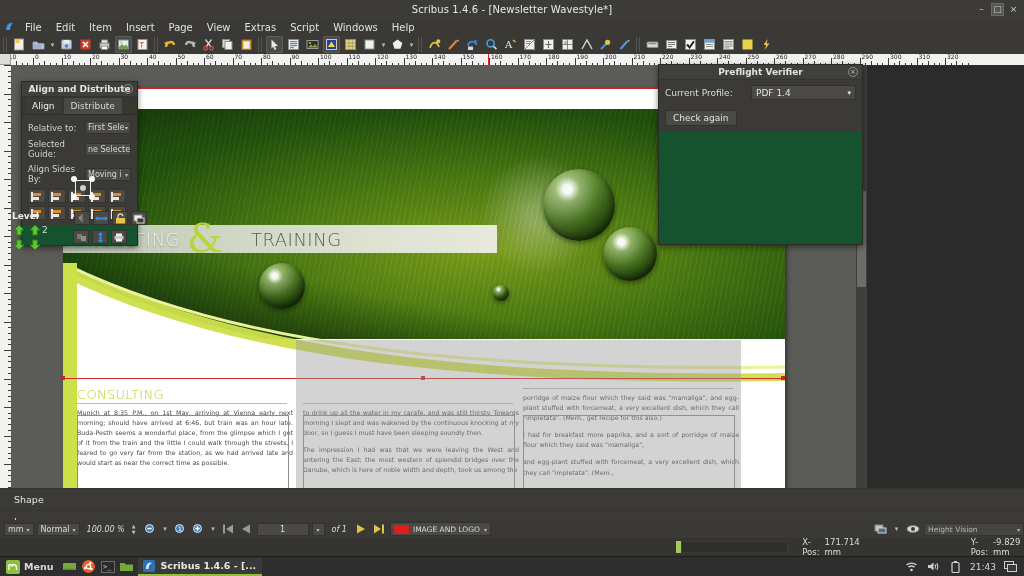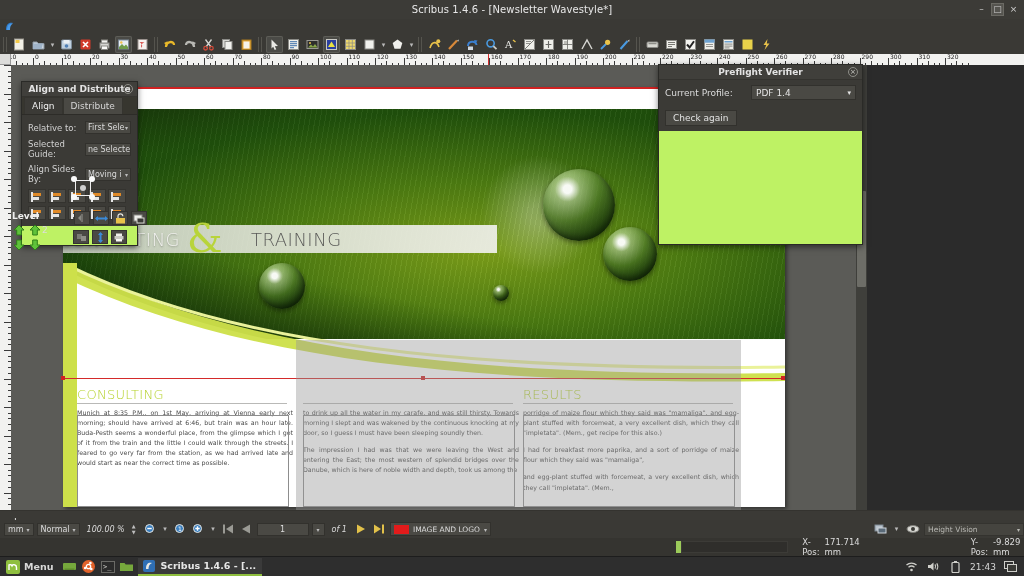--- a/index.html
+++ b/index.html
@@ -136,21 +136,21 @@
   .guide-red{ position:absolute; background:#d42a2a; }
 
   .shade{ position:absolute; background:rgba(150,150,150,.42); pointer-events:none;}
 
   .vscroll{ position:absolute; right:0; top:0; width:11px; height:452px; background:#3f3f3b;}
   .vscroll .thumb{ position:absolute; left:1px; top:126px; width:9px; height:96px; background:#6d6d67; border-radius:1px;}
   .hscroll{ position:absolute; left:11px; top:517px; width:856px; height:10px; background:#3f3f3b;}
   .hscroll .thumb{ position:absolute; left:150px; top:1px; width:420px; height:8px; background:#6d6d67; border-radius:1px;}
 
   
-  .panel{ position:absolute; background:#bef264; border:1px solid #2a2a27;
+  .panel{ position:absolute; background:#14532d; border:1px solid #2a2a27;
           box-shadow:0 2px 6px rgba(0,0,0,.5); }
   .panel .phead{ height:15px; background:#403f3b; display:flex; align-items:center;
                  justify-content:center; position:relative; border-bottom:1px solid #34332f;}
   .panel .phead .ptitle{ font-size:9px; font-weight:bold; color:#e3e3e3;}
   .panel .pclose{ position:absolute; right:4px; top:2px; width:10px;height:10px;
                   border-radius:50%; border:1px solid #8e8e88; color:#c9c9c4;
                   font-size:7px; line-height:8px; text-align:center;}
   .panel .pbody{ background:#3b3a36; padding:6px;}
 
   
@@ -300,20 +300,32 @@
     </div>
   </div>
 
   <div class="menubar">
     <div class="menu-logo">
       <svg width="12" height="12" viewBox="0 0 12 12">
           <path d="M2 9 C2 3,5 1,9 2 C6 3,5 5,5 9 Z" fill="#2f7fd0"></path>
           <path d="M3 9 C3 4,6 2,9 2.5 C6.5 4,6 6,6 9 Z" fill="#4a9ae8"></path>
         </svg>
     </div>
+    <div id="menuItems" style="display:flex">
+        <div class="mi">File</div>
+        <div class="mi">Edit</div>
+        <div class="mi">Item</div>
+        <div class="mi">Insert</div>
+        <div class="mi">Page</div>
+        <div class="mi">View</div>
+        <div class="mi">Extras</div>
+        <div class="mi">Script</div>
+        <div class="mi">Windows</div>
+        <div class="mi">Help</div>
+      </div>
   </div>
 
   <div class="toolbar">
     <div class="tgrip"></div>
     <div class="tbtn">
         <svg width="13" height="13">
           <rect x="1.5" y="1" width="9" height="11" fill="#f2f0e6" stroke="#9a9890"></rect>
           <rect x="2.5" y="2" width="4" height="3" fill="#f3c948"></rect>
         </svg>
       </div>
@@ -902,21 +914,20 @@
         </div>
         <div class="col c2">
           <div class="colhead white">TRAINING</div>
           <div class="colrule"></div>
           <div class="colbody">
             <p>to drink up all the water in my carafe, and was still thirsty. Towards morning I slept and was wakened by the continuous knocking at my door, so I guess I must have been sleeping soundly then.</p>
             <p>The impression I had was that we were leaving the West and entering the East; the most western of splendid bridges over the Danube, which is here of noble width and depth, took us among the</p>
           </div>
         </div>
         <div class="col c3">
-          <div class="colhead">RESULTS</div>
           <div class="colrule"></div>
           <div class="colbody">
             <p>porridge of maize flour which they said was "mamaliga", and egg-plant stuffed with forcemeat, a very excellent dish, which they call "impletata". (Mem., get recipe for this also.)</p>
             <p>I had for breakfast more paprika, and a sort of porridge of maize flour which they said was "mamaliga",</p>
             <p>and egg-plant stuffed with forcemeat, a very excellent dish, which they call "impletata". (Mem.,</p>
           </div>
         </div>
       </div>
 
       <div class="framebox" style="left:14px;top:328px;width:212px;height:92px;"></div>
@@ -1181,20 +1192,21 @@
                 <rect x="1.5" y="4" width="9" height="3.5" fill="#cacac4"></rect>
                 <rect x="3" y="1.5" width="6" height="2.5" fill="#efefea"></rect>
                 <rect x="3" y="7" width="6" height="2.5" fill="#fafaf6"></rect>
               </svg>
             </div>
         </div>
       </div>
     </div>
 
     <div class="pp-acc" id="ppAcc">
+        <div class="acc-item">Shape</div>
         <div class="acc-item">Image</div>
         <div class="acc-item sel">Line</div>
         <div class="acc-item">Colors</div>
       </div>
   </div>
 
   <div id="actions">
     <div class="ahead">
       <span>Actio</span>
     </div>

